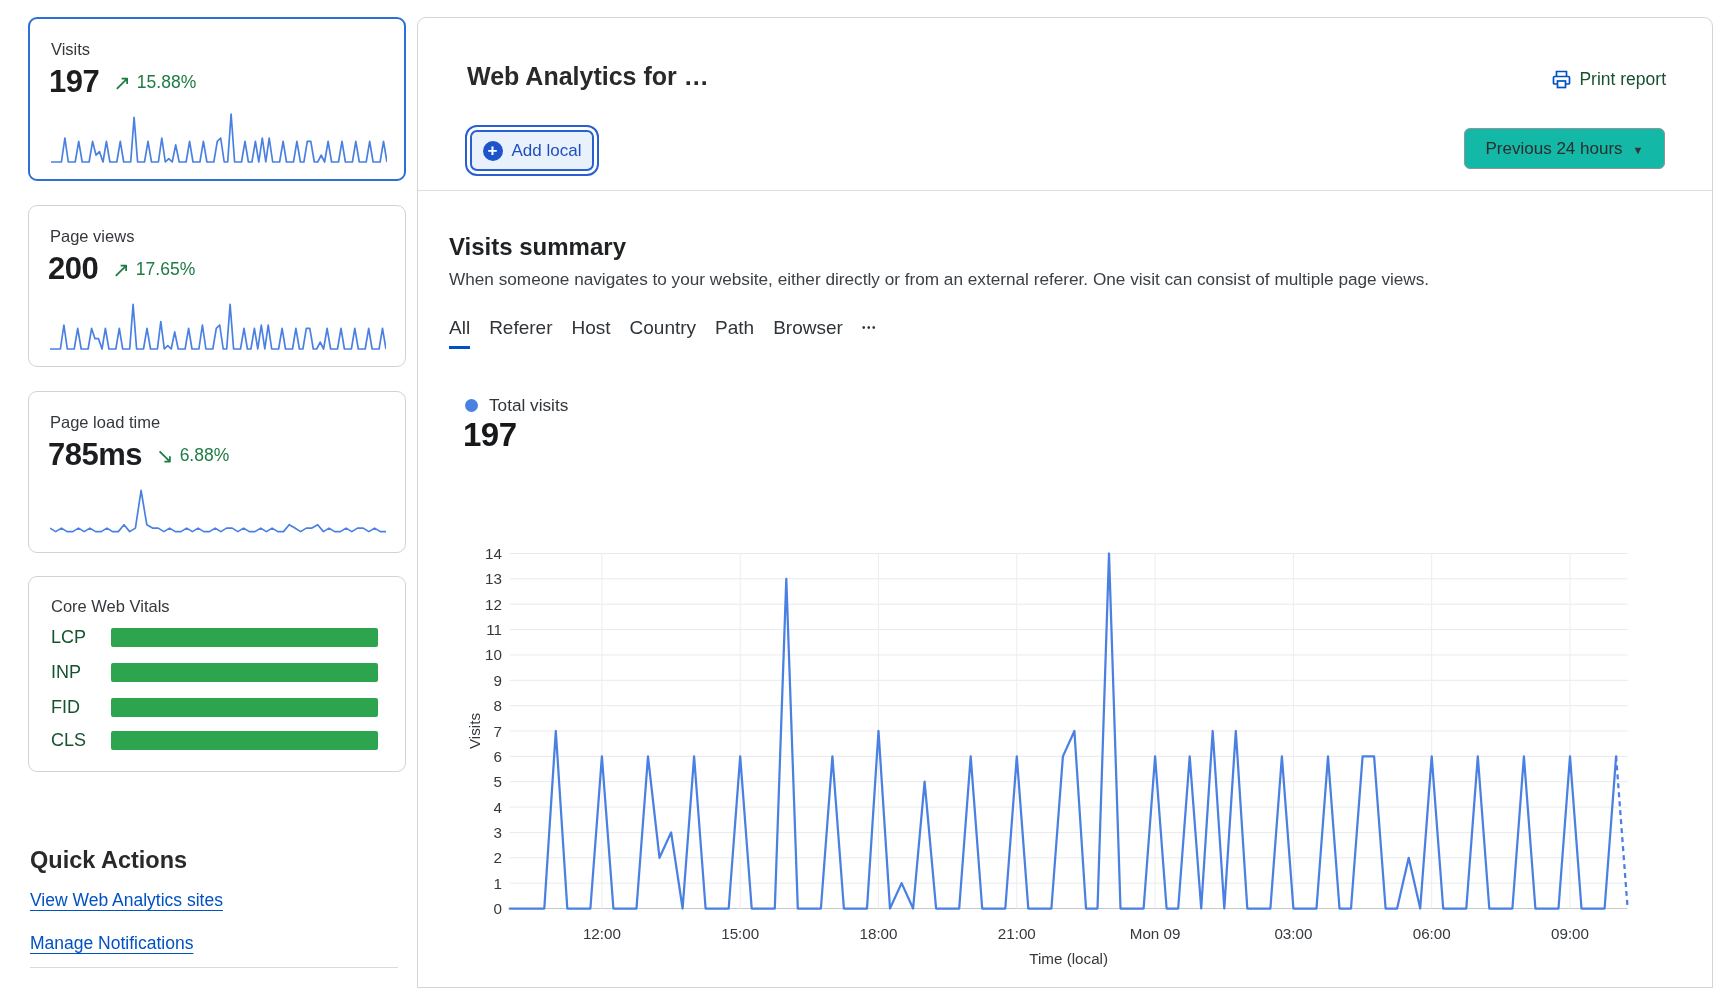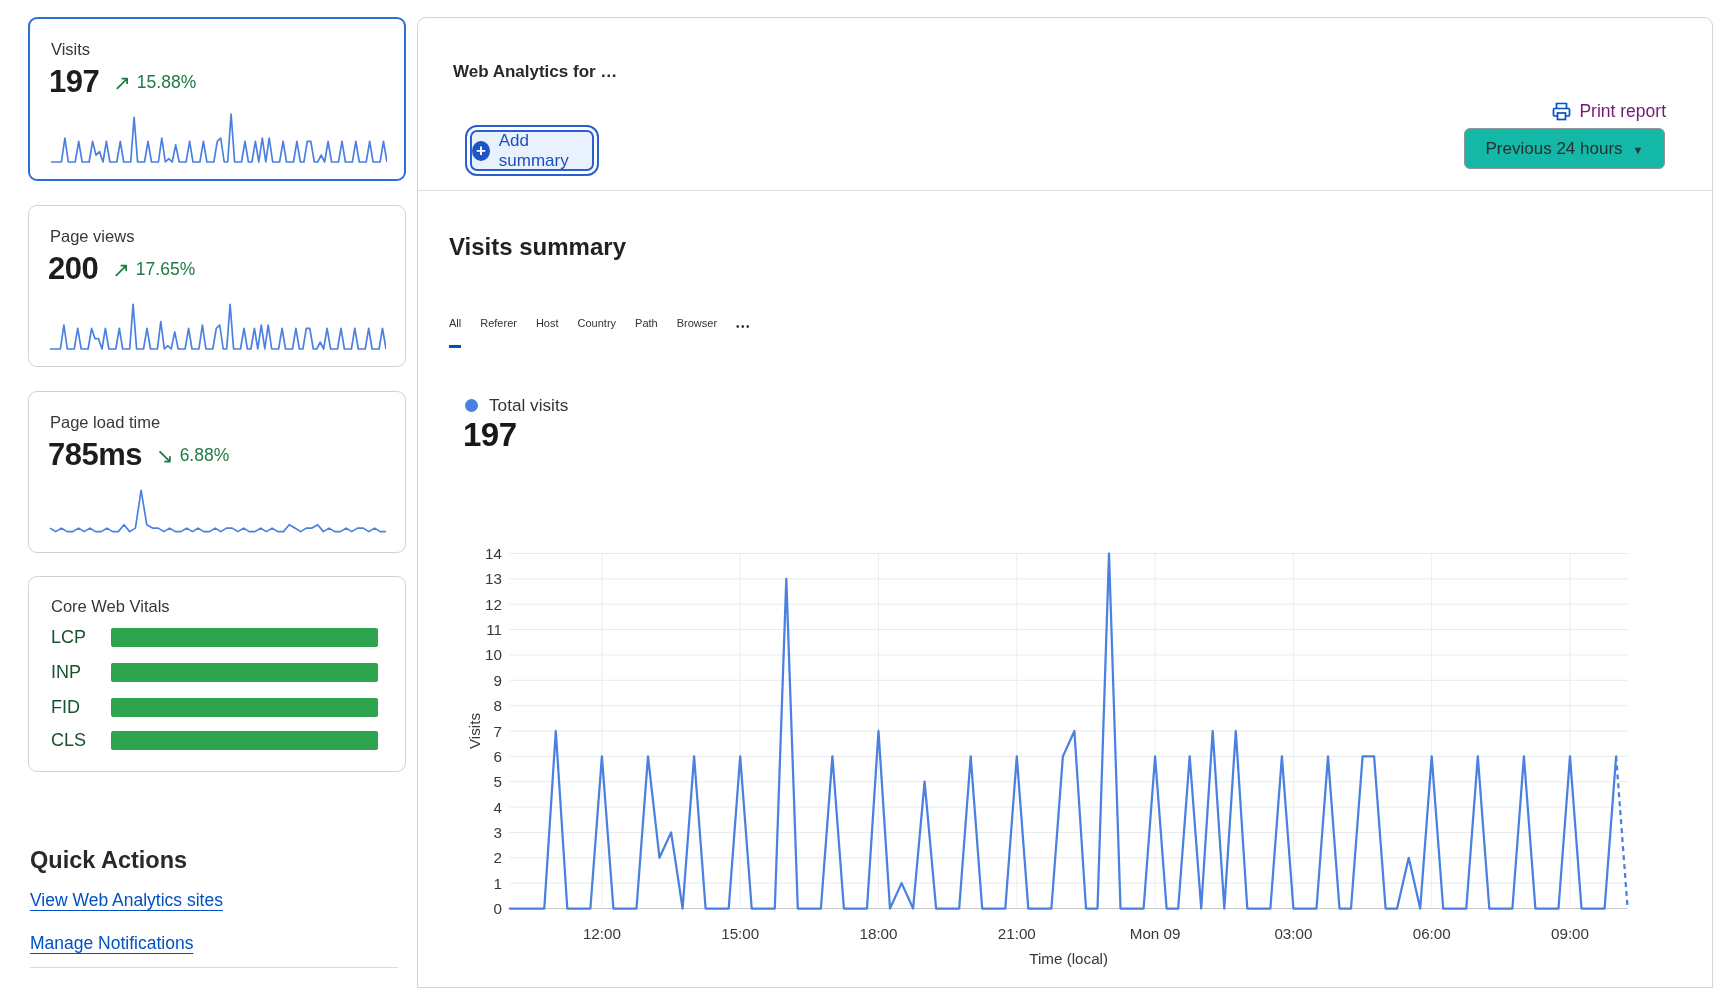--- a/index.html
+++ b/index.html
@@ -29,24 +29,24 @@
   .qa-title { position:absolute; left:30px; top:847px; font-size:23.5px;
     font-weight:700; color:#28292b; }
   .qa-link { position:absolute; left:30px; font-size:17.5px; color:#0051c3;
     text-decoration:underline; text-underline-offset:4px; cursor:pointer; }
   .qa-divider { position:absolute; left:30px; top:967px; width:368px; height:1px;
     background:#d9dbde; }
 
   
   #main-panel { position:absolute; left:417px; top:17px; width:1296px; height:971px;
     background:#fff; border:1px solid #d2d5d8; border-radius:9px 9px 0 0; overflow:hidden; }
-  #panel-title { position:absolute; left:35px; top:44px; font-size:17px;
+  #panel-title { position:absolute; left:49px; top:44px; font-size:25px;
     font-weight:700; color:#28292b; }
   #print-report { position:absolute; right:46px; top:51px; display:flex;
-    align-items:center; gap:8px; color:#701a75; font-size:17.5px; cursor:pointer;margin-top:32px; }
+    align-items:center; gap:8px; color:#14532d; font-size:17.5px; cursor:pointer; }
   #add-filter-btn { position:absolute; left:52px; top:112px; width:124px; height:41px;
     background:#e9f1fd; border:2px solid #2a5fd2; border-radius:7px;
     outline:2px solid #2a5fd2; outline-offset:3px;
     display:flex; align-items:center; justify-content:center; gap:9px; cursor:pointer; }
   #add-filter-btn .plus-circle { width:20px; height:20px; border-radius:50%;
     background:#1d54c9; color:#fff; font-size:17px; line-height:19px;
     text-align:center; font-weight:700; }
   #add-filter-btn .af-label { font-size:17px; color:#1d4fc0; }
   #range-select { position:absolute; right:47px; top:110px; width:201px; height:41px;
     background:#14b8a6; border:1px solid #90959b; border-radius:6px;
@@ -54,21 +54,21 @@
     font-size:17px; color:#2b2d2f; cursor:pointer; }
   #range-select .caret { font-size:11px; color:#33353a; margin-top:2px; }
   #header-divider { position:absolute; left:0; top:172px; width:100%; height:1px;
     background:#dcdee1; }
 
   #summary-title { position:absolute; left:31px; top:215px; font-size:24px;
     font-weight:700; color:#1f2123; }
   #summary-desc { position:absolute; left:31px; top:251px; font-size:17.2px;
     color:#3b4045; }
   #tab-row { position:absolute; left:31px; top:299px; display:flex; gap:19px; }
-  .tab { font-size:11px; color:#2f3438; padding-bottom:16px; cursor:pointer; }
+  .tab { font-size:19px; color:#2f3438; padding-bottom:7px; cursor:pointer; }
   .tab.active { border-bottom:3px solid #0051c3; }
   .tab.dots { font-size:10px; letter-spacing:1.5px; align-self:center; padding-bottom:12px; }
 
   #legend { position:absolute; left:47px; top:377px; display:flex; align-items:center; gap:11px; }
   #legend .dot { width:13px; height:13px; border-radius:50%; }
   #legend .legend-label { font-size:17.2px; color:#313539; }
   #chart-total { position:absolute; left:45px; top:398px; font-size:33px;
     font-weight:700; color:#17181a; letter-spacing:-0.5px; }
   #main-chart { position:absolute; left:0; top:0; pointer-events:none; }
 </style>
@@ -157,31 +157,32 @@
       <svg width="19" height="19" viewBox="0 0 19 19">
         <path d="M4.5 6.5 V1.5 H14.5 V6.5" fill="none" stroke="#0051c3" stroke-width="1.7"></path>
         <rect x="1.5" y="6.5" width="16" height="7.5" rx="1" fill="none" stroke="#0051c3" stroke-width="1.7"></rect>
         <rect x="5.5" y="11" width="8" height="6.5" fill="#fff" stroke="#0051c3" stroke-width="1.7"></rect>
       </svg>
       <span>Print report</span>
     </div>
 
     <div id="add-filter-btn">
       <span class="plus-circle">+</span>
-      <span class="af-label">Add summary</span>
+      <span class="af-label">Add local</span>
     </div>
 
     <div id="range-select">
       <span>Previous 24 hours</span>
       <span class="caret">▼</span>
     </div>
 
     <div id="header-divider"></div>
 
     <div id="summary-title">Visits summary</div>
+    <div id="summary-desc">When someone navigates to your website, either directly or from an external referer. One visit can consist of multiple page views.</div>
 
     <div id="tab-row">
         <div class="tab active">All</div>
         <div class="tab">Referer</div>
         <div class="tab">Host</div>
         <div class="tab">Country</div>
         <div class="tab">Path</div>
         <div class="tab">Browser</div>
         <div class="tab dots">•••</div>
       </div>

